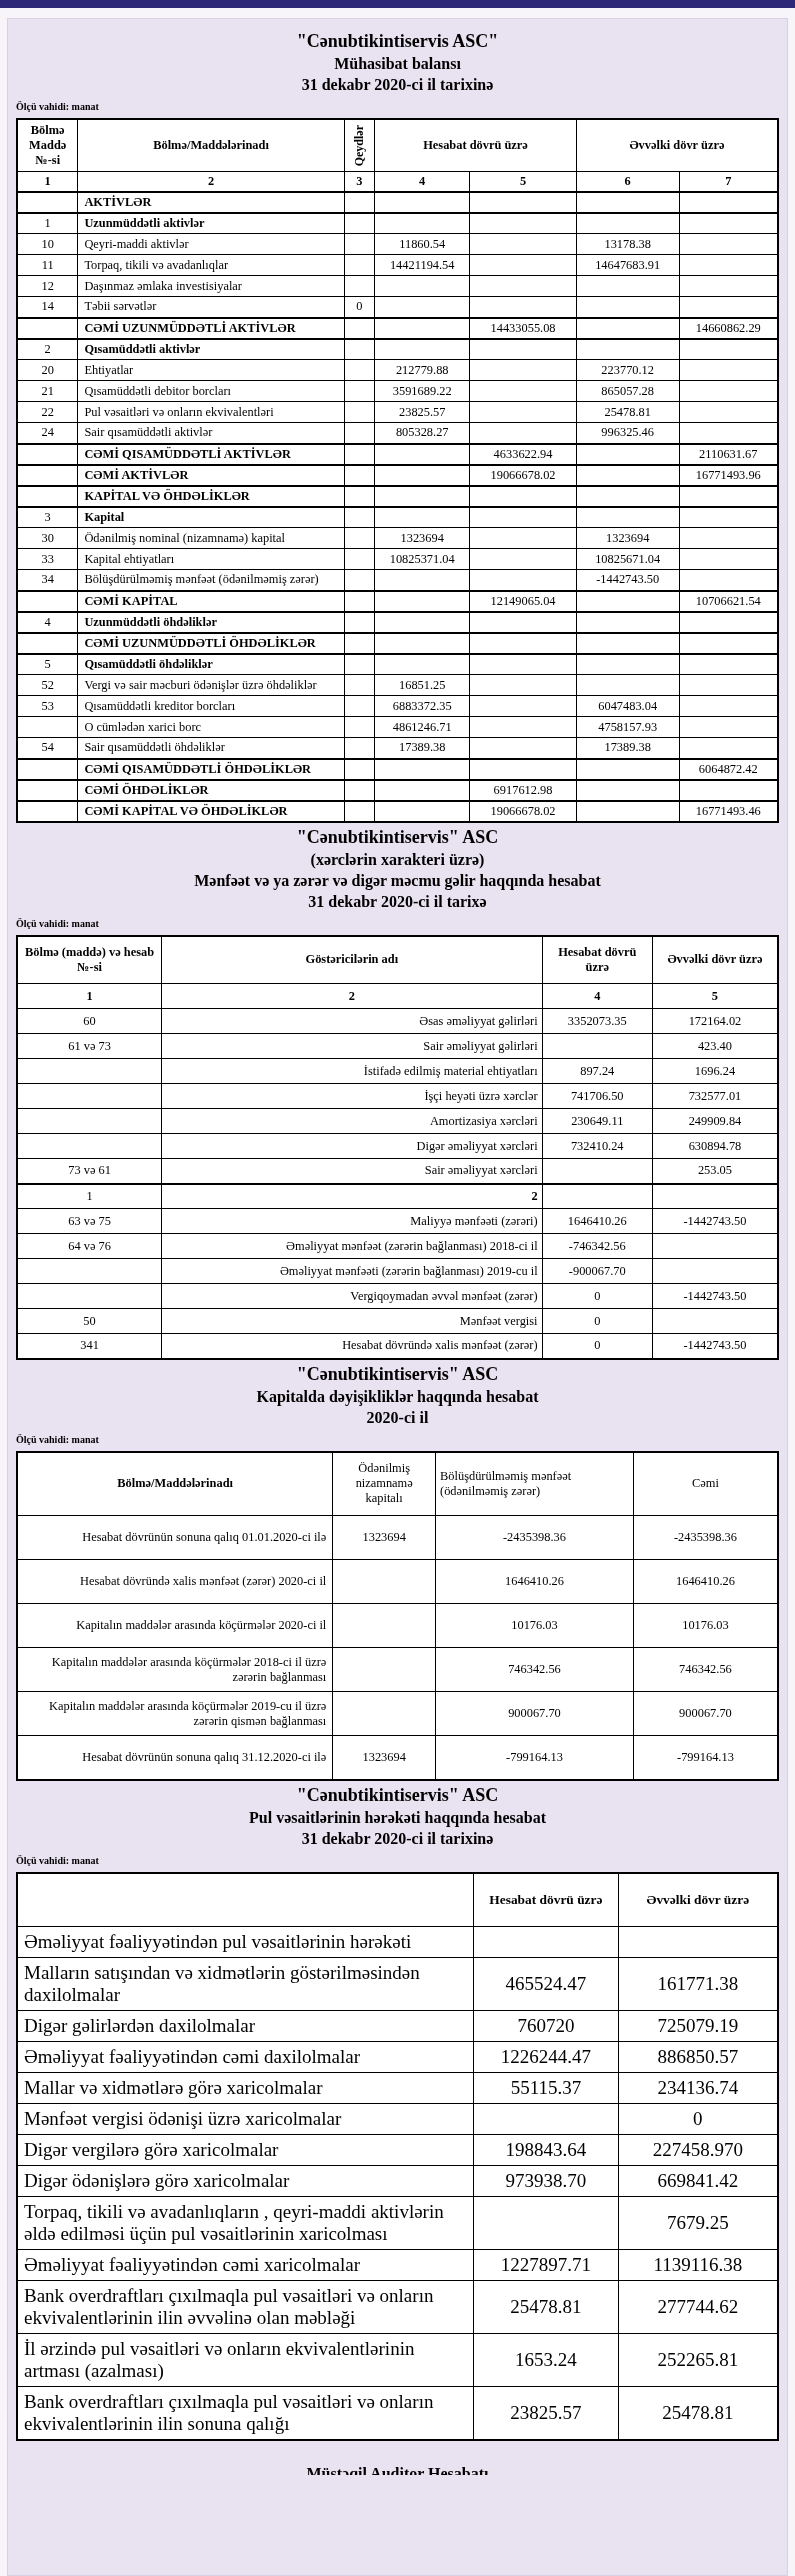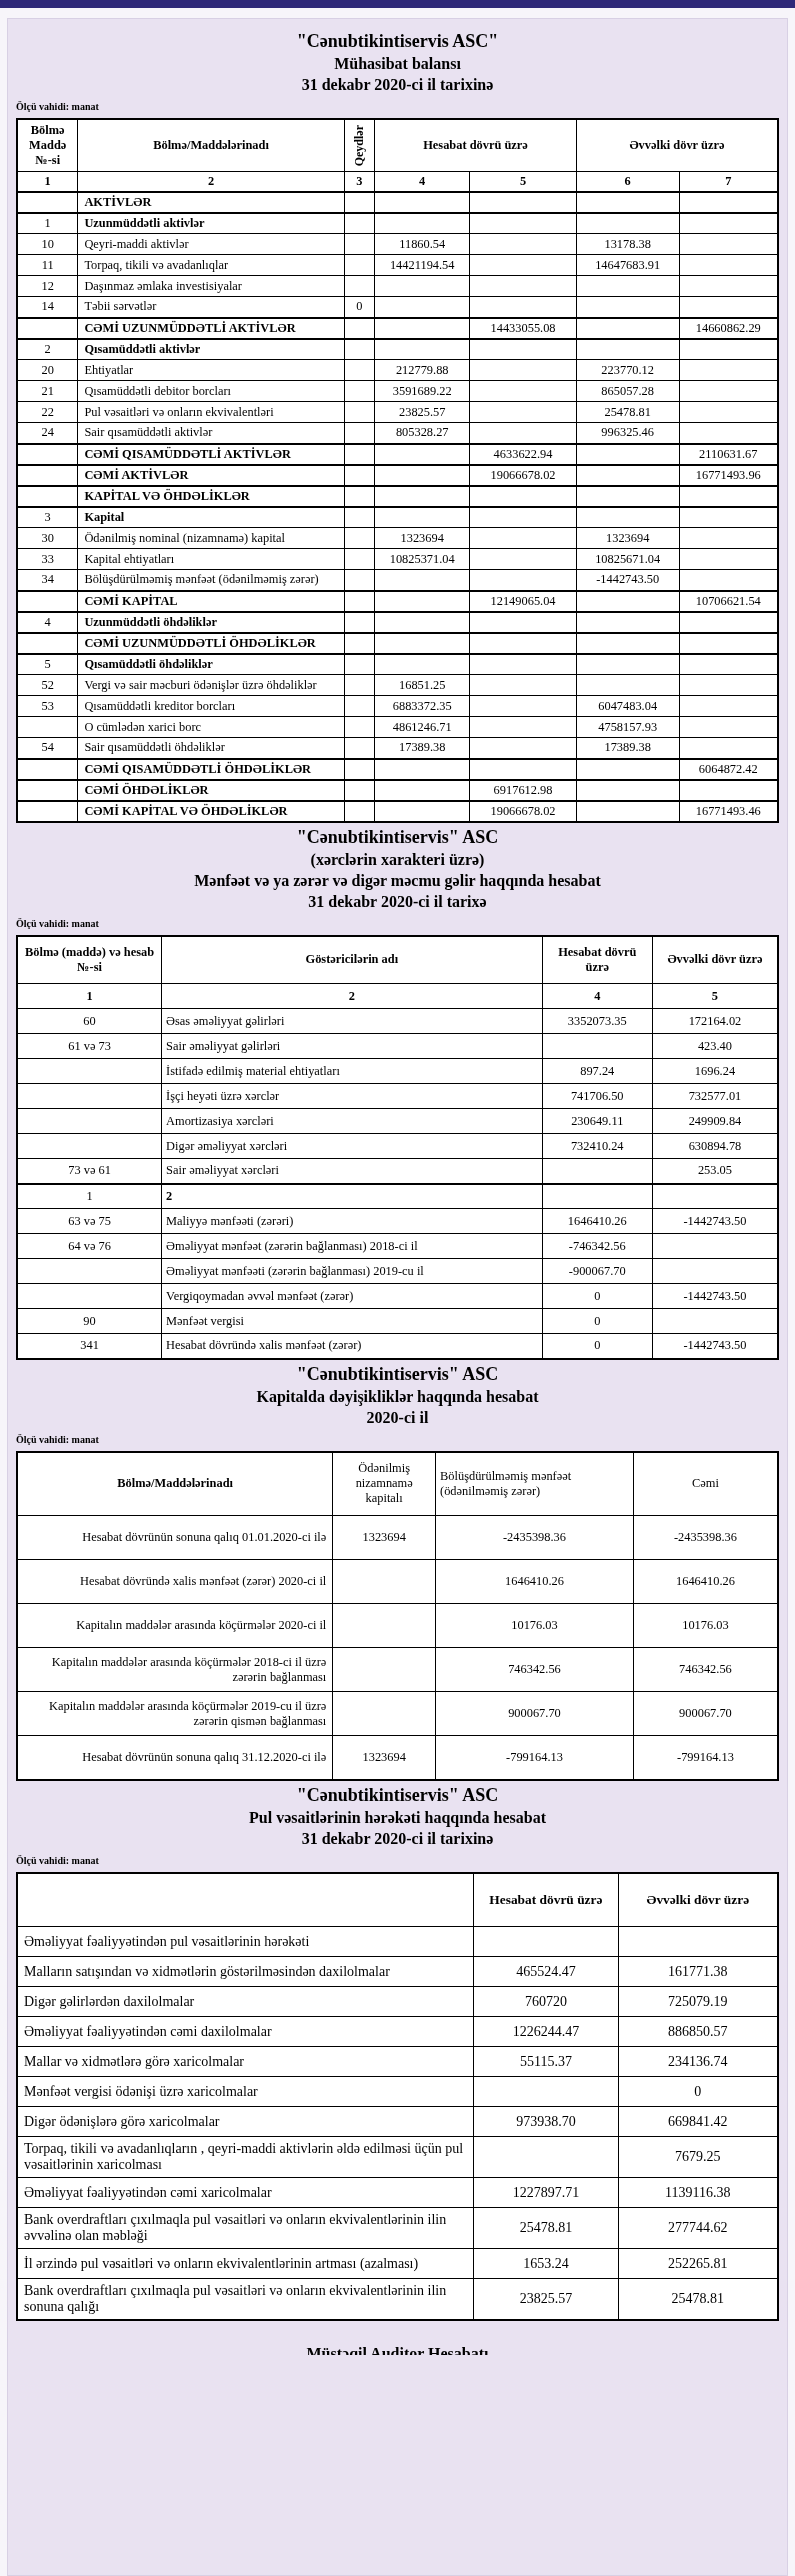--- a/index.html
+++ b/index.html
@@ -58,26 +58,26 @@
     transform:rotate(180deg);
     margin:0 auto;
     font-weight:bold;
     font-size:12px;
     line-height:1;
     white-space:nowrap;
   }
   
   .t1 th{height:52px;}
   .t2 td{height:25px;}
-  .t2 .name-cell{text-align:left;}
+  .t2 .name-cell{text-align:right;}
   .t2 th{height:48px;}
   .t3 td{height:44px;padding:4px 6px;}
   .t3 th{height:64px;}
   .t3 .name-cell{text-align:right;}
-  .t4 td{height:30px;padding:4px 6px;font-size:14px;}
+  .t4 td{height:30px;padding:4px 6px;font-size:19px;}
   .t4 th{height:54px;font-size:13.4px;}
   .t4 .name-cell{text-align:left;}
   .footer-clip{height:24px;overflow:hidden;margin-top:10px;background:var(--panel-bg);}
   .footer-clip h2{font-size:16px;font-weight:bold;text-align:center;margin:14px 0 0 0;text-decoration:underline;}
 </style>
 </head>
 <body>
 
 <div class="top-bar"></div>
 
@@ -490,21 +490,21 @@
           <td class="num">-900067.70</td>
           <td class="num"></td>
         </tr>
         <tr>
           <td class="num"></td>
           <td class="num name-cell">Vergiqoymadan əvvəl mənfəət (zərər)</td>
           <td class="num">0</td>
           <td class="num">-1442743.50</td>
         </tr>
         <tr>
-          <td class="num">90</td>
+          <td class="num">50</td>
           <td class="num name-cell">Mənfəət vergisi</td>
           <td class="num">0</td>
           <td class="num"></td>
         </tr>
         <tr>
           <td class="num">341</td>
           <td class="num name-cell">Hesabat dövründə xalis mənfəət (zərər)</td>
           <td class="num">0</td>
           <td class="num">-1442743.50</td>
         </tr>
@@ -618,20 +618,25 @@
           <td class="left name-cell">Mallar və xidmətlərə görə xaricolmalar</td>
           <td class="num">55115.37</td>
           <td class="num">234136.74</td>
         </tr>
         <tr>
           <td class="left name-cell">Mənfəət vergisi ödənişi üzrə xaricolmalar</td>
           <td class="num"></td>
           <td class="num">0</td>
         </tr>
         <tr>
+          <td class="left name-cell">Digər vergilərə görə xaricolmalar</td>
+          <td class="num">198843.64</td>
+          <td class="num">227458.970</td>
+        </tr>
+        <tr>
           <td class="left name-cell">Digər ödənişlərə görə xaricolmalar</td>
           <td class="num">973938.70</td>
           <td class="num">669841.42</td>
         </tr>
         <tr>
           <td class="left name-cell">Torpaq, tikili və avadanlıqların , qeyri-maddi aktivlərin əldə edilməsi üçün pul vəsaitlərinin xaricolması</td>
           <td class="num"></td>
           <td class="num">7679.25</td>
         </tr>
         <tr>

